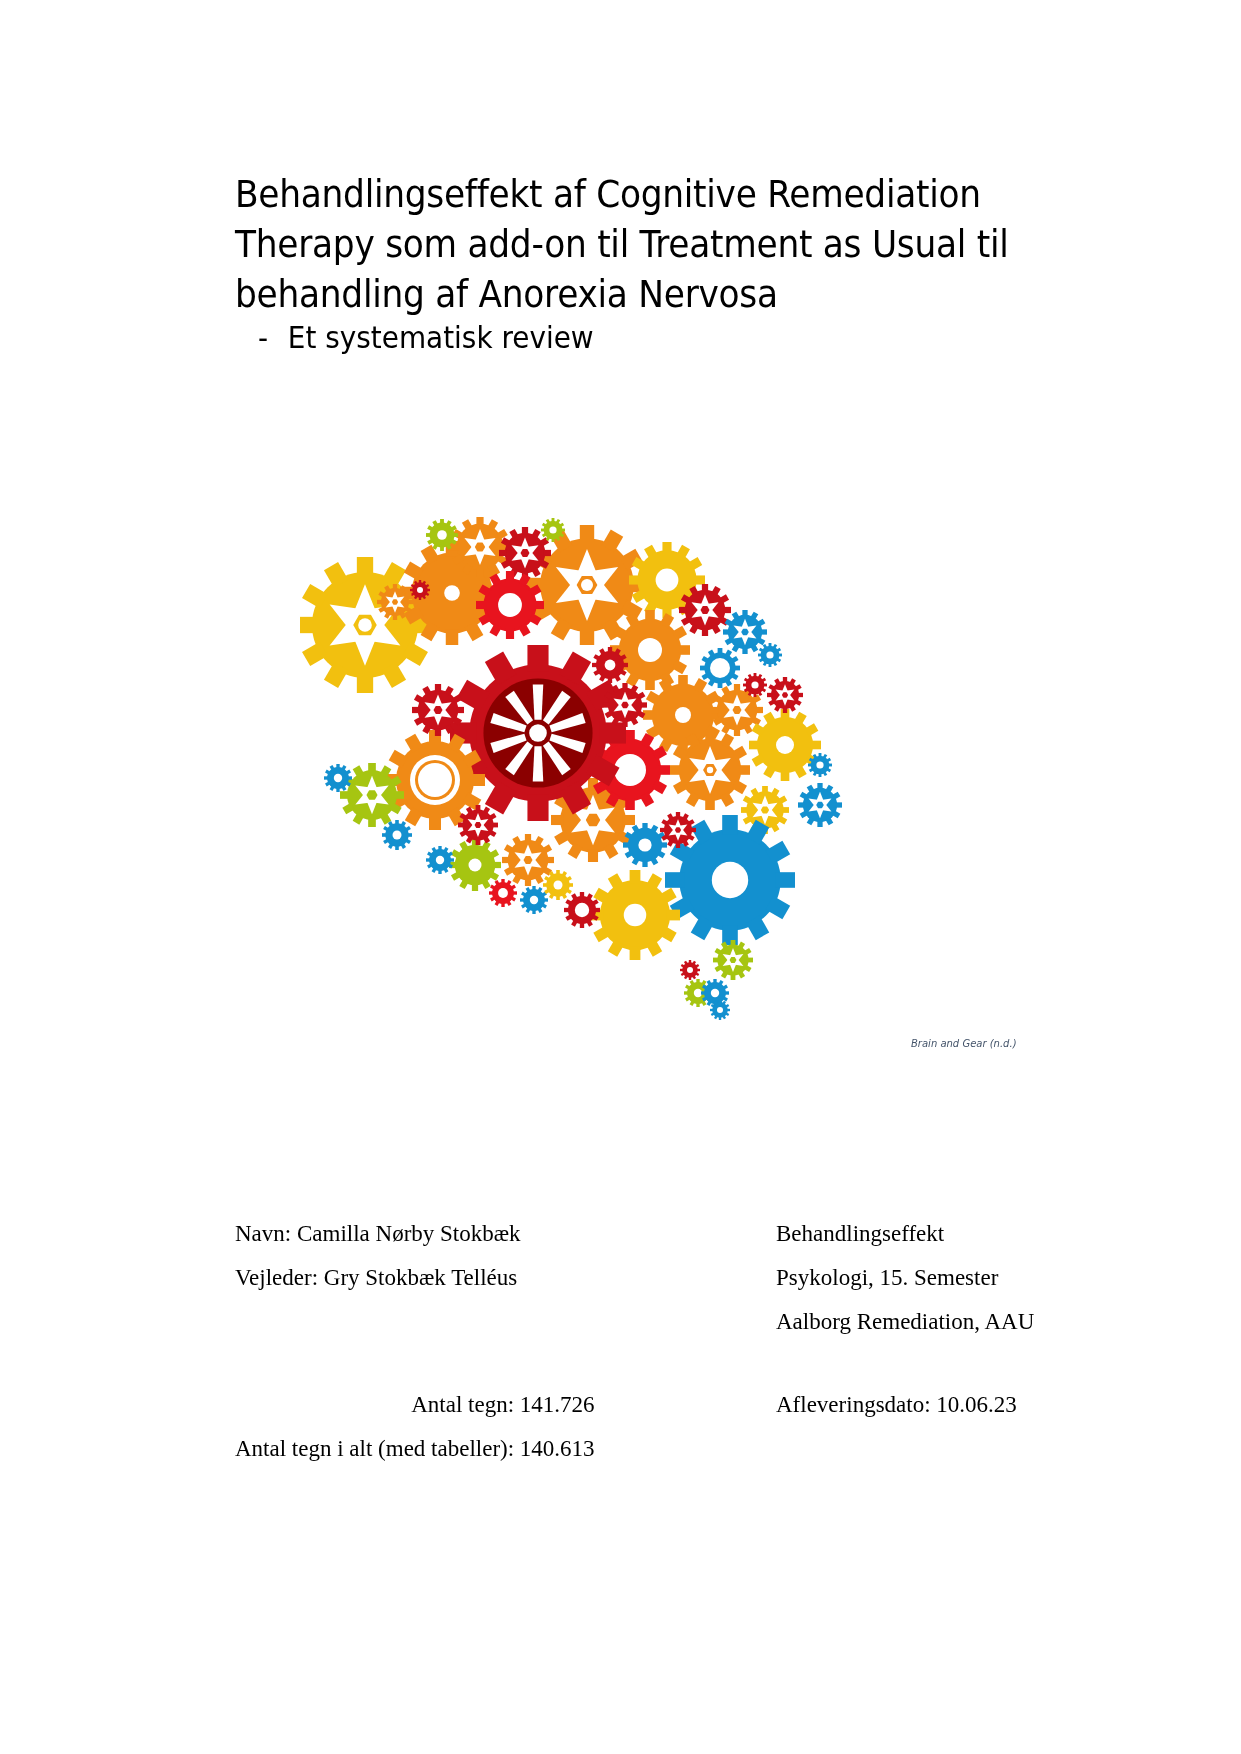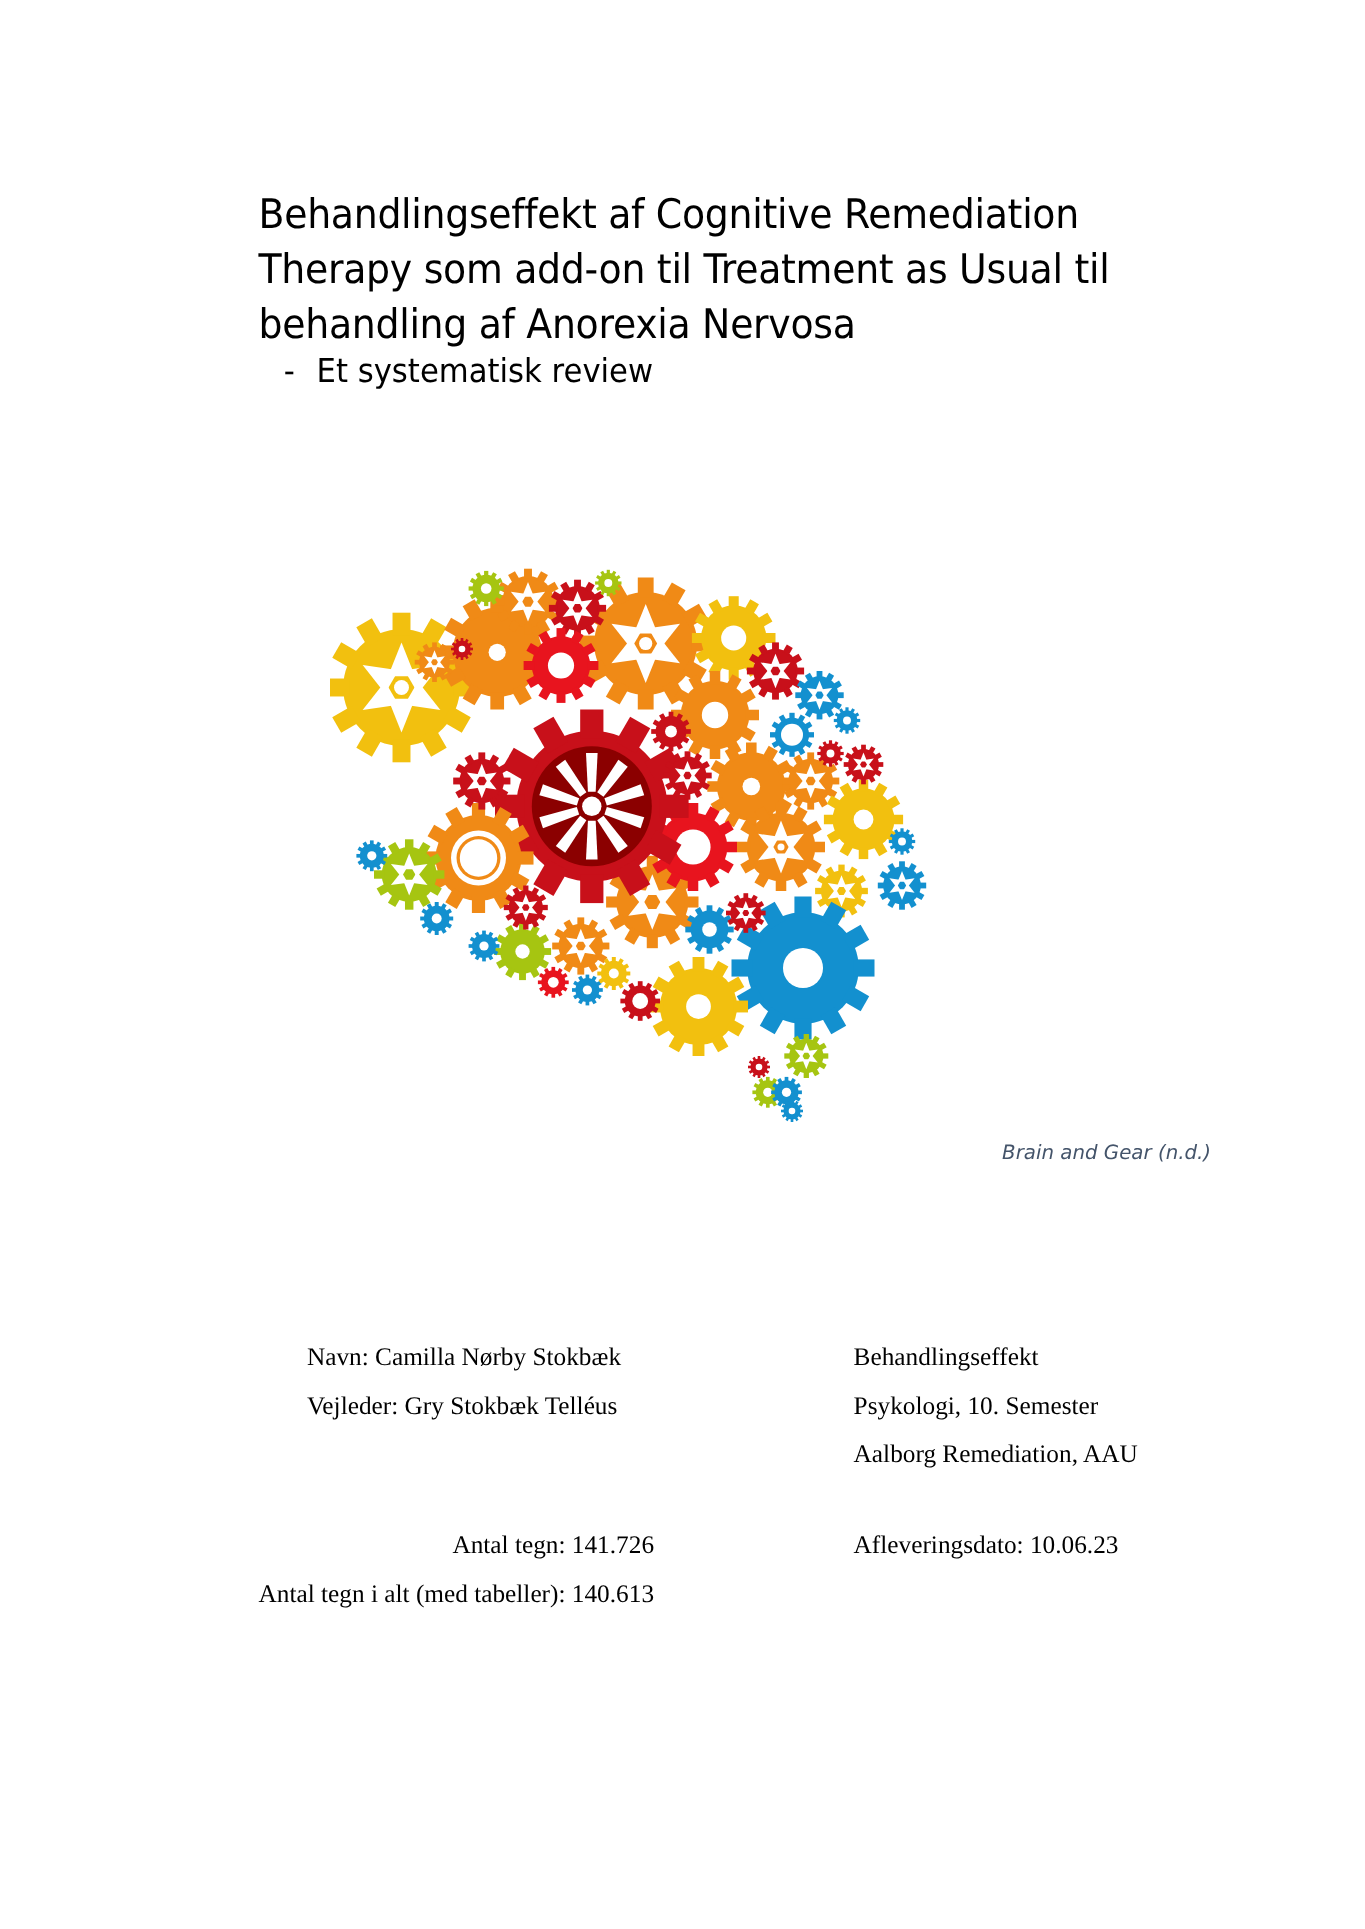--- a/index.html
+++ b/index.html
@@ -20,28 +20,28 @@
     transform: scaleX(0.93); transform-origin: left top;
     white-space: nowrap;
   }
   .subtitle .dash { display: inline-block; width: 32px; }
 
   .brain { position: absolute; left: 300px; top: 505px; width: 660px; height: 520px; }
 
   .caption {
     position: absolute; left: 911px; top: 1038px;
     font-family: "DejaVu Sans", sans-serif; font-style: italic;
-    font-size: 18px; color: #44546a; white-space: nowrap;
+    font-size: 10px; color: #44546a; white-space: nowrap;
   }
 
   .info {
     position: absolute; font-family: "Liberation Serif", serif;
     font-size: 23px; color: #000; white-space: nowrap; line-height: 44px;
   }
-  .info-left { left: 235px; top: 1212px; margin-left: 44px; }
+  .info-left { left: 235px; top: 1212px; }
   .info-right { left: 776px; top: 1212px; }
   .info-left2 { left: 235px; top: 1383px; text-align: right; }
   .info-right2 { left: 776px; top: 1383px; }
   .info-row { display: block; }
 </style>
 </head>
 <body>
 
 <div class="title-block">
   <span class="title-line">Behandlingseffekt af Cognitive Remediation</span>
@@ -335,21 +335,21 @@
 </svg>
 
 <div class="caption">Brain and Gear (n.d.)</div>
 
 <div class="info info-left">
   <span class="info-row">Navn: Camilla Nørby Stokbæk</span>
   <span class="info-row">Vejleder: Gry Stokbæk Telléus</span>
 </div>
 <div class="info info-right">
   <span class="info-row">Behandlingseffekt</span>
-  <span class="info-row">Psykologi, 10. Semester</span>
+  <span class="info-row">Psykologi, 15. Semester</span>
   <span class="info-row">Aalborg Remediation, AAU</span>
 </div>
 
 <div class="info info-left2">
   <span class="info-row">Antal tegn: 141.726</span>
   <span class="info-row">Antal tegn i alt (med tabeller): 140.613</span>
 </div>
 <div class="info info-right2">
   <span class="info-row">Afleveringsdato: 10.06.23</span>
 </div>

